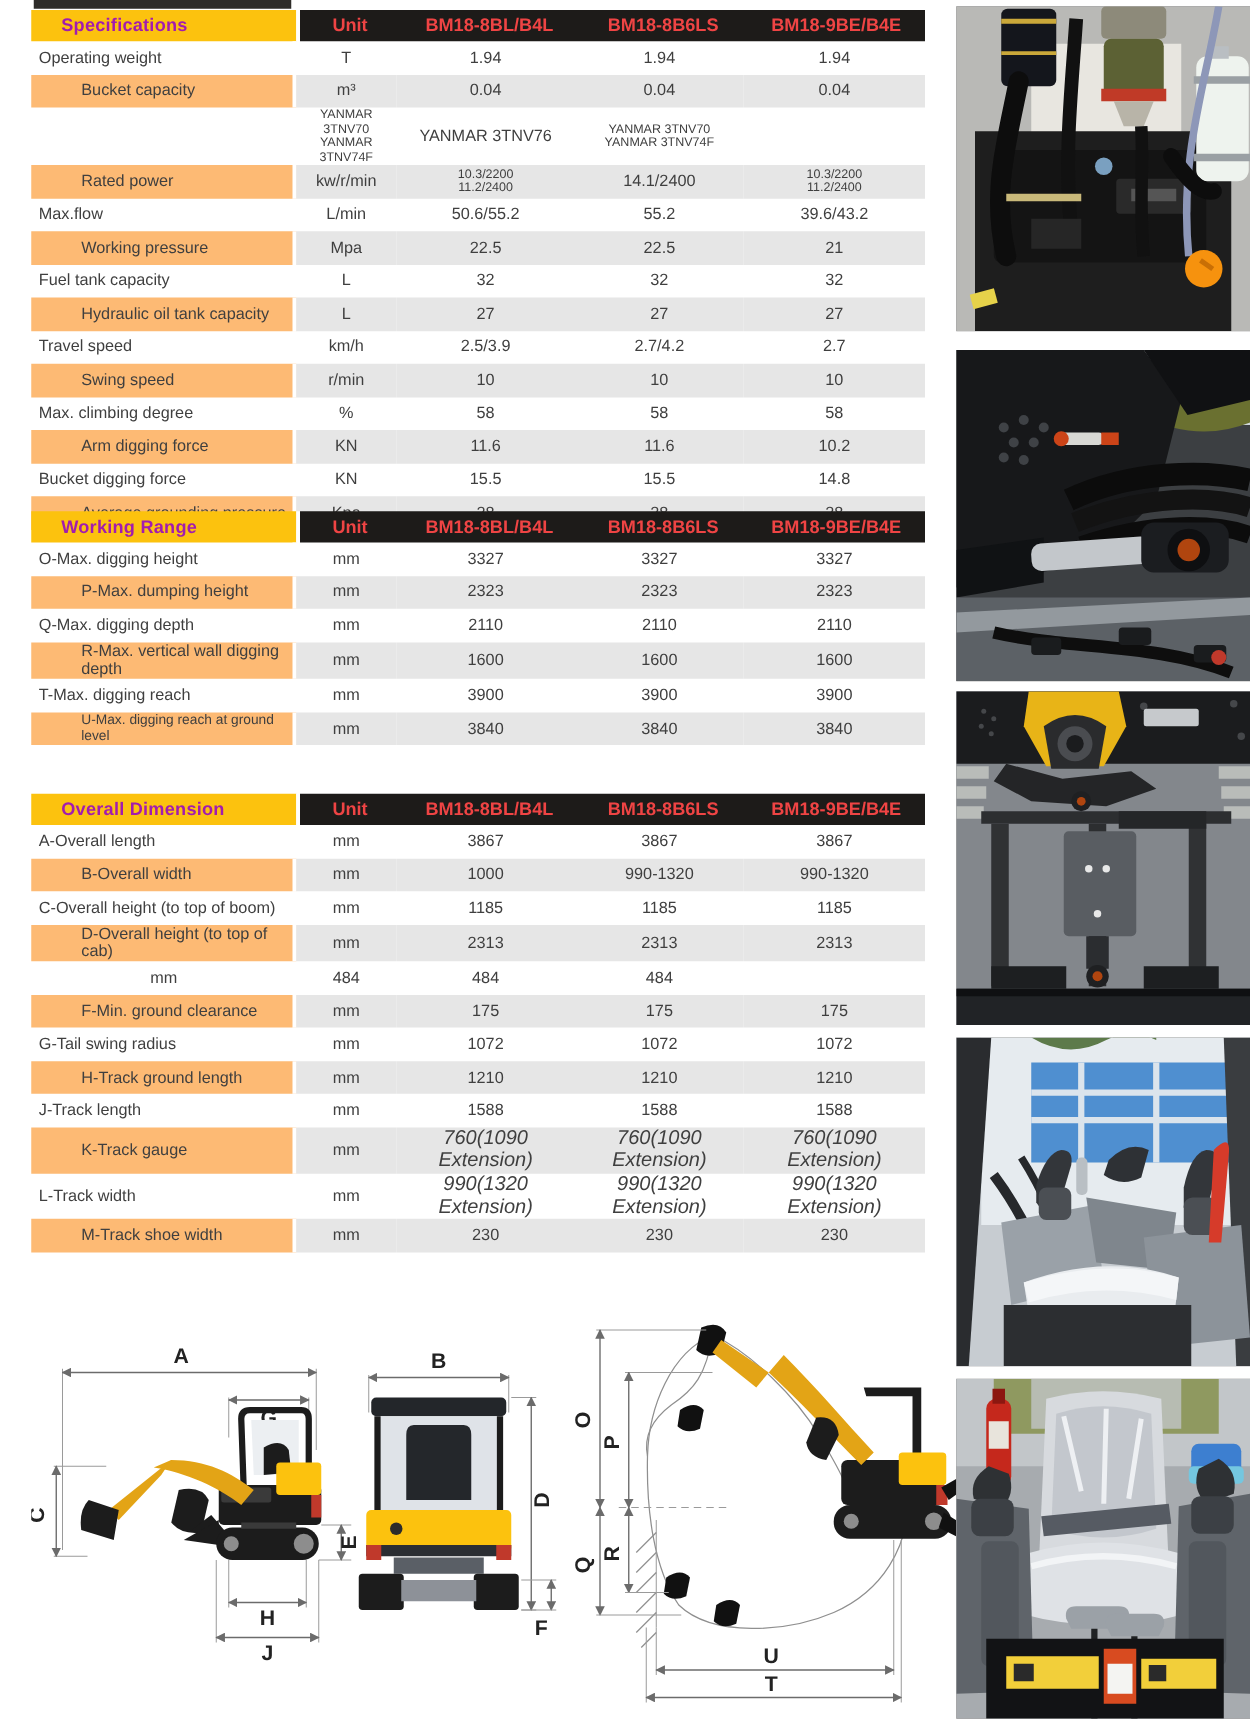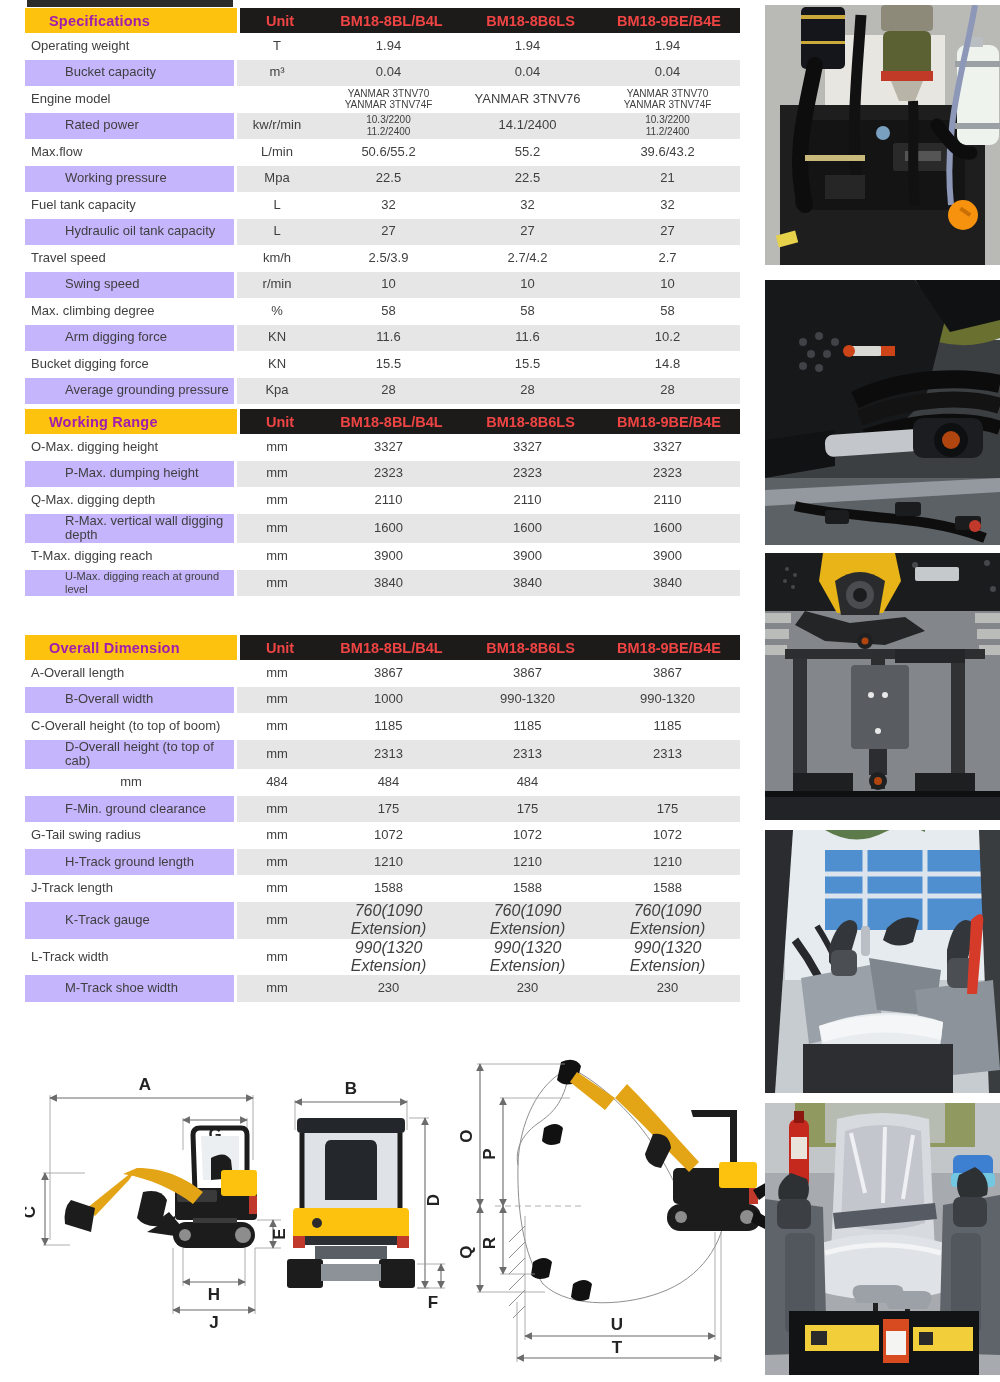--- a/index.html
+++ b/index.html
@@ -19,21 +19,21 @@
           grid-template-columns:80px 143px 135px 142px; align-items:center;
           font-weight:bold; font-size:14.5px; text-align:center; }
   .hcell { white-space:nowrap; }
 
   .trow { display:grid; grid-template-columns:212px 80px 143px 135px 145px; }
   .cell { display:flex; align-items:center; justify-content:center; min-height:26.5px;
           font-size:13px; color:#3F3F3F; text-align:center; white-space:pre-line; line-height:1.15; }
   .cell.label { justify-content:flex-start; padding-left:6px; text-align:left;
                 border-right:3px solid #fff; }
   .trow.even .cell { background:#E6E6E6; }
-  .trow.even .cell.label { background:#c4b5fd;padding-left:40px; }
+  .trow.even .cell.label { background:#fdba74;padding-left:40px; }
   .cell.tiny { font-size:10px; }
   .cell.small { font-size:16px;font-style:italic; }
   .cell.small-label { font-size:11px; }
 
   .photo { position:absolute; left:0; width:235px; overflow:hidden; background:#888; }
   .photo svg { display:block; }
 
   .diagrams { position:absolute; left:0; top:1040px; width:740px; height:342px; }
   .dim { stroke:#6b6b6b; stroke-width:1.1; }
   .ext { stroke:#9a9a9a; stroke-width:0.8; }
@@ -68,21 +68,20 @@
             <div class="cell">1.94</div>
           </div>
           <div class="trow even">
             <div class="cell label">Bucket capacity</div>
             <div class="cell">m³</div>
             <div class="cell">0.04</div>
             <div class="cell">0.04</div>
             <div class="cell">0.04</div>
           </div>
           <div class="trow odd">
-            <div class="cell label">Engine model</div>
             <div class="cell"></div>
             <div class="cell tiny">YANMAR 3TNV70
 YANMAR 3TNV74F</div>
             <div class="cell">YANMAR 3TNV76</div>
             <div class="cell tiny">YANMAR 3TNV70
 YANMAR 3TNV74F</div>
           </div>
           <div class="trow even">
             <div class="cell label">Rated power</div>
             <div class="cell">kw/r/min</div>

